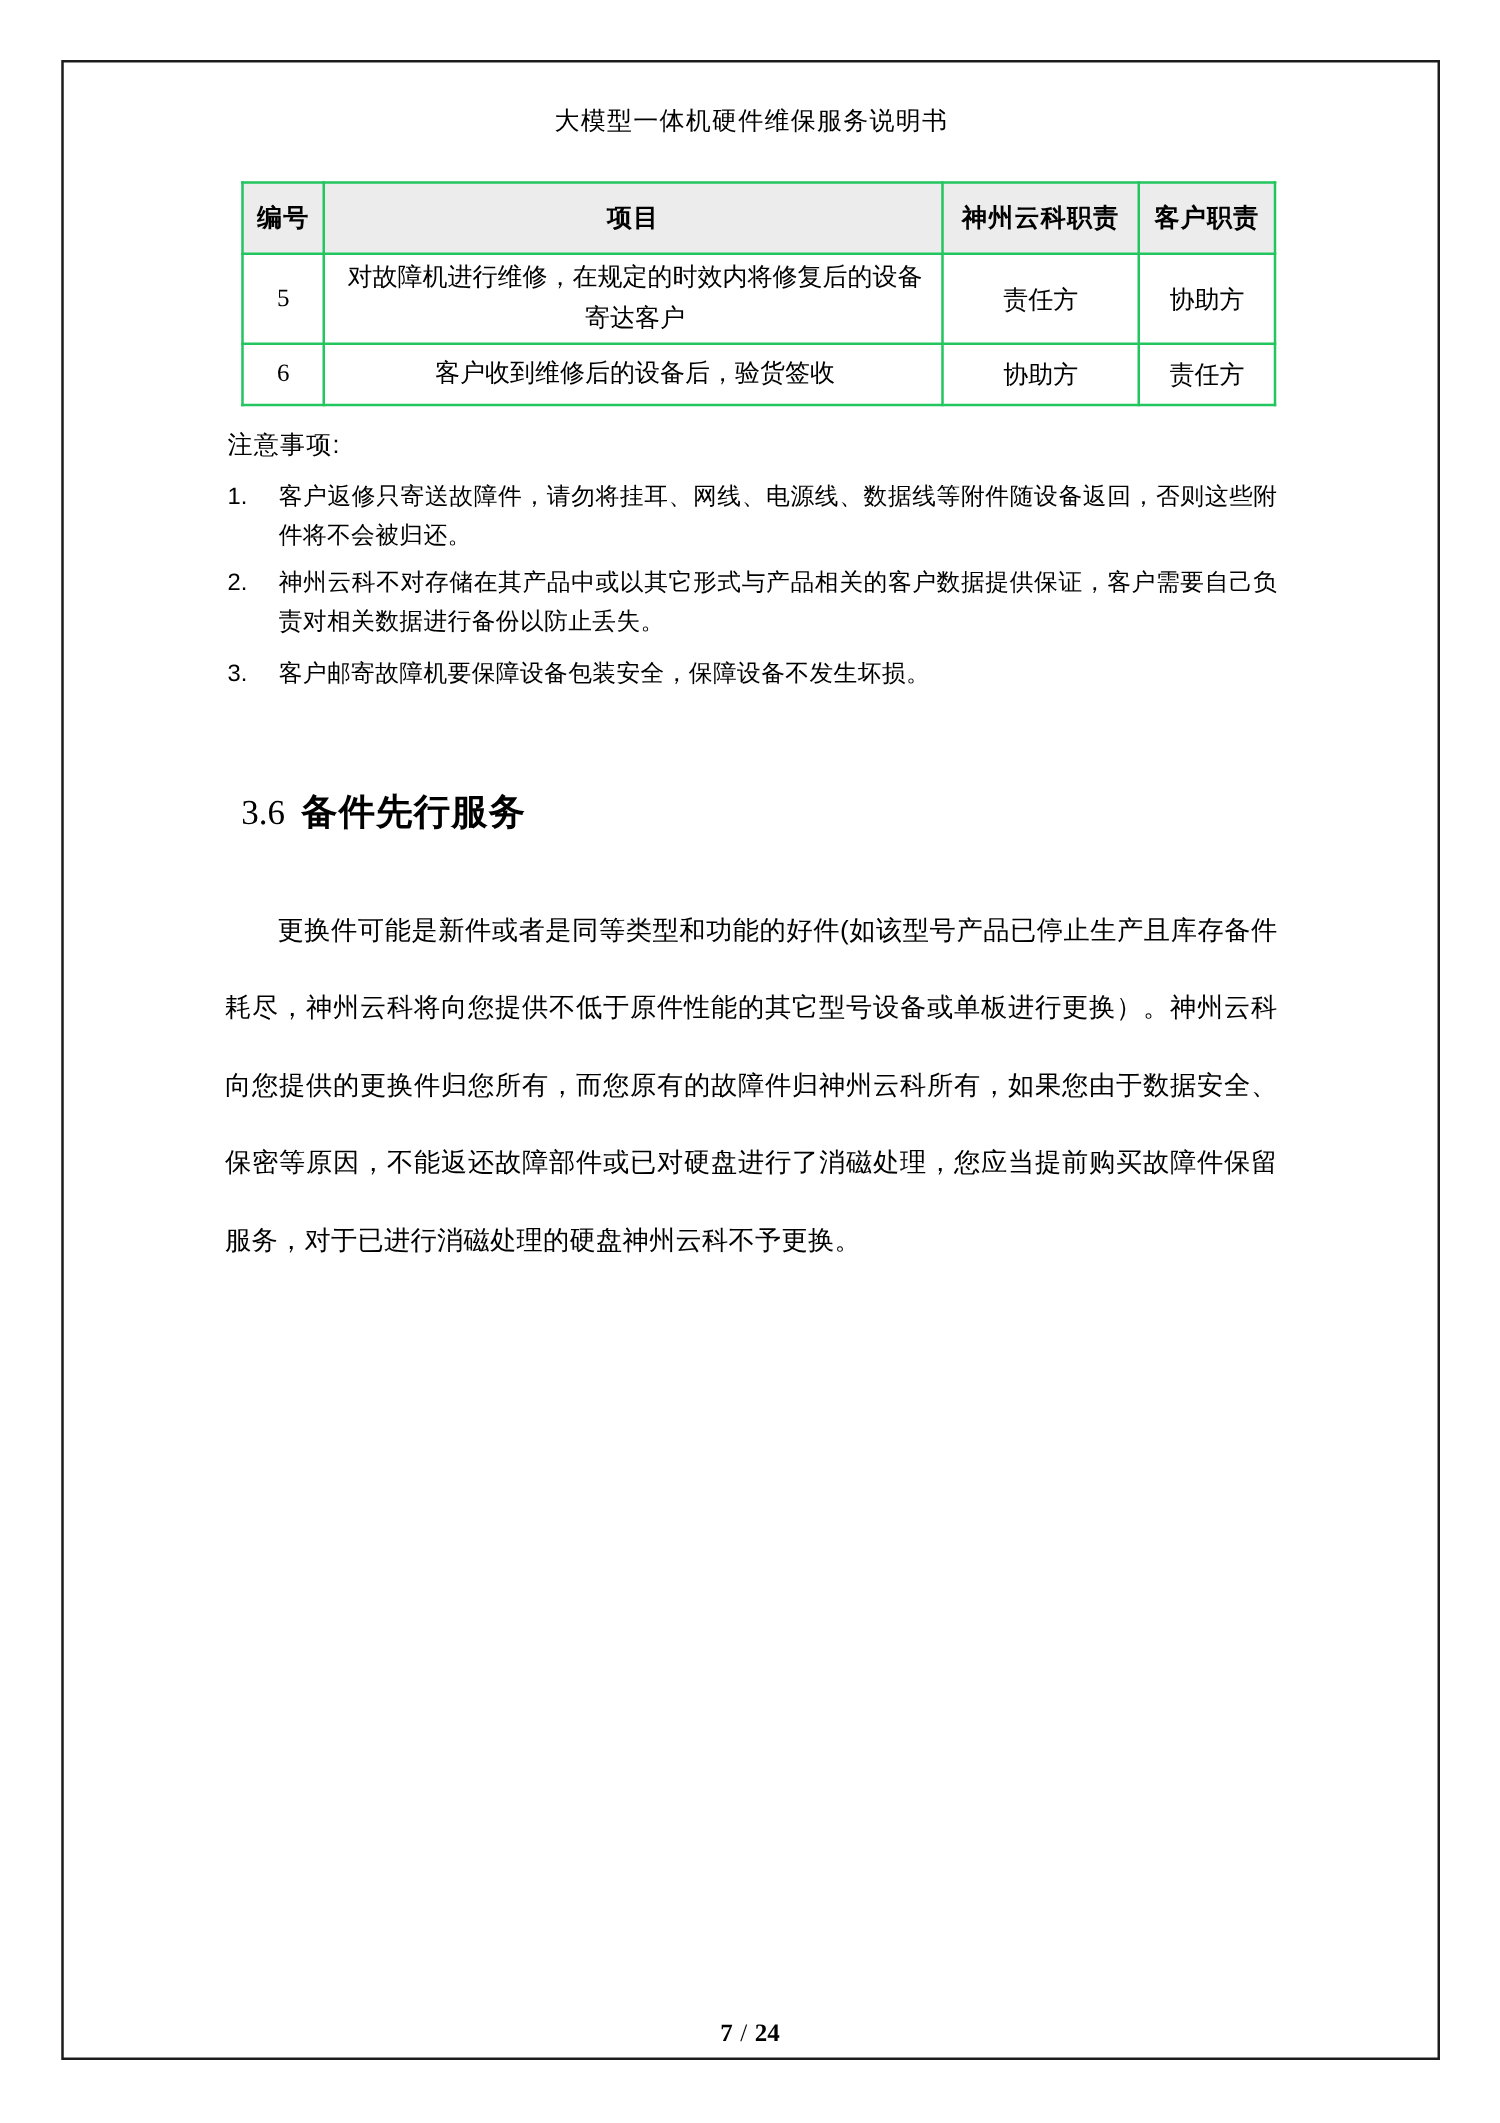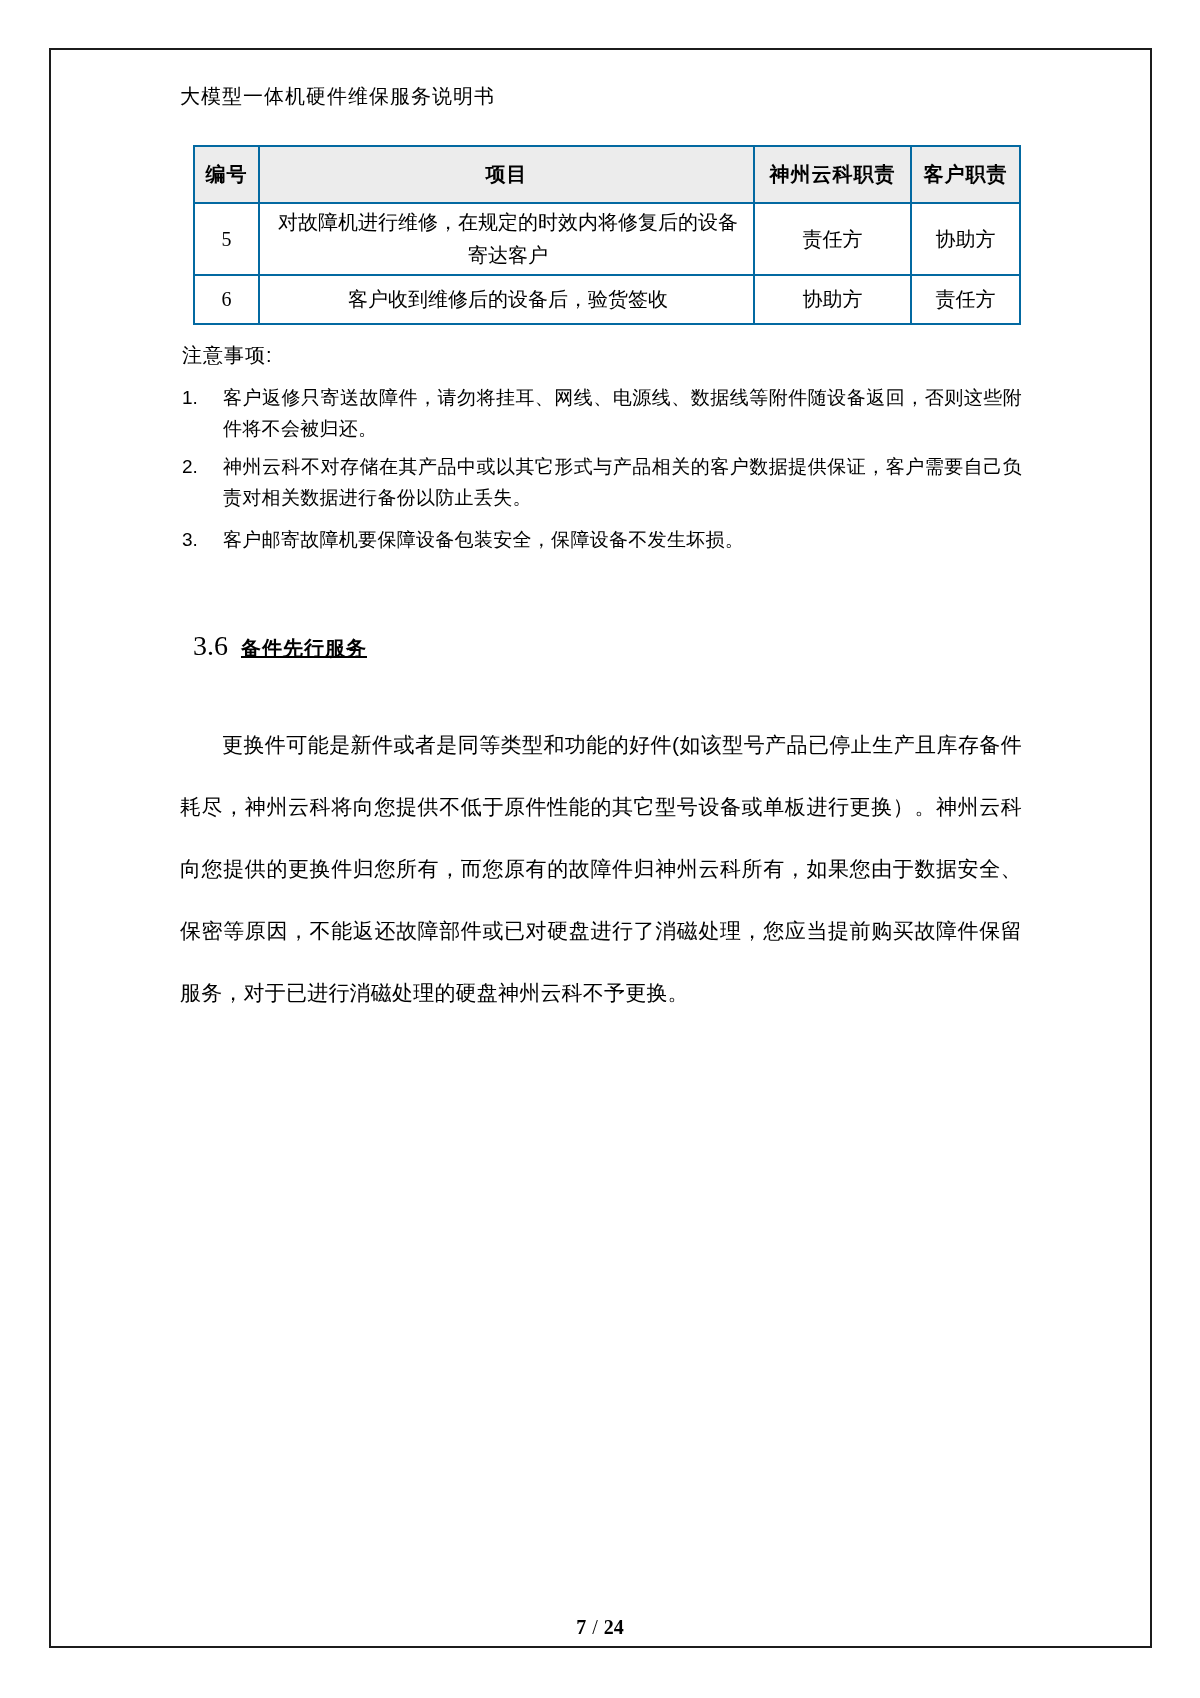--- a/index.html
+++ b/index.html
@@ -17,39 +17,39 @@
     position: absolute;
     left: 49px; top: 48px;
     width: 1103px; height: 1600px;
     border: 2px solid #1c1c1c;
   }
   .header-title {
     position: absolute;
     top: 83px;
     left: 180px;
     width: 842px;
-    text-align: left;
+    text-align: center;
     font-family: "Liberation Serif", serif;
     font-size: 20px;
     letter-spacing: 1px;
     color: #000000;
     white-space: nowrap;
   }
   table.resp-table {
     position: absolute;
     left: 193px; top: 145px;
     width: 826px;
     border-collapse: collapse;
     table-layout: fixed;
     font-family: "Liberation Serif", serif;
     font-size: 20px;
     color: #000000;
   }
   table.resp-table th, table.resp-table td {
-    border: 2px solid #0369a1;
+    border: 2px solid #22c55e;
     vertical-align: middle;
     text-align: center;
   }
   table.resp-table thead th {
     background: #ececec;
     font-weight: 700;
     font-size: 20px;
     height: 57px;
     letter-spacing: 1px;
   }
@@ -94,25 +94,24 @@
     position: absolute;
     left: 193px; top: 630px;
     white-space: nowrap;
   }
   .section-num {
     font-family: "Liberation Serif", serif;
     font-size: 28px;
     font-weight: 400;
   }
   .section-title {
-    font-size: 20px;
+    font-size: 29px;
     font-weight: 700;
     margin-left: 13px;
     letter-spacing: 1px;
-    text-decoration: underline;
   }
   .paragraphs {
     position: absolute;
     left: 180px; top: 714px;
     width: 842px;
   }
   .paragraphs p {
     font-size: 21px;
     line-height: 62px;
     text-align: justify;

